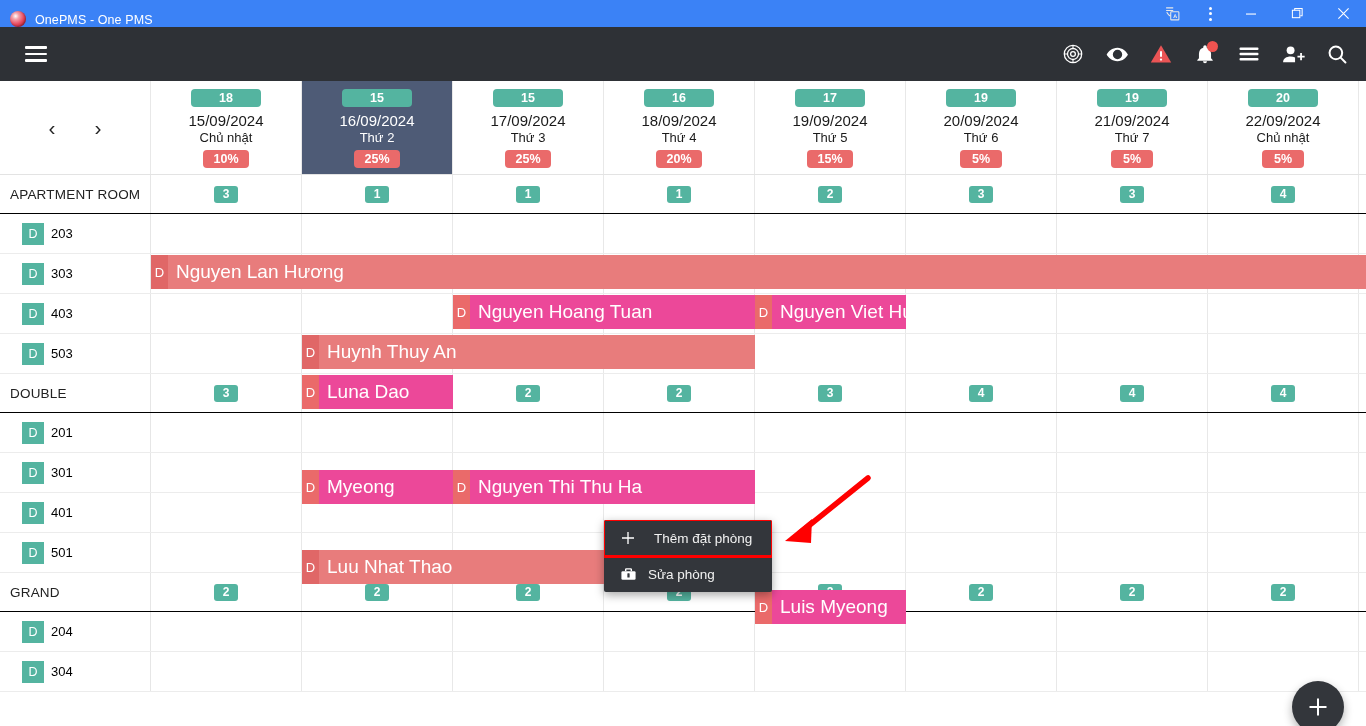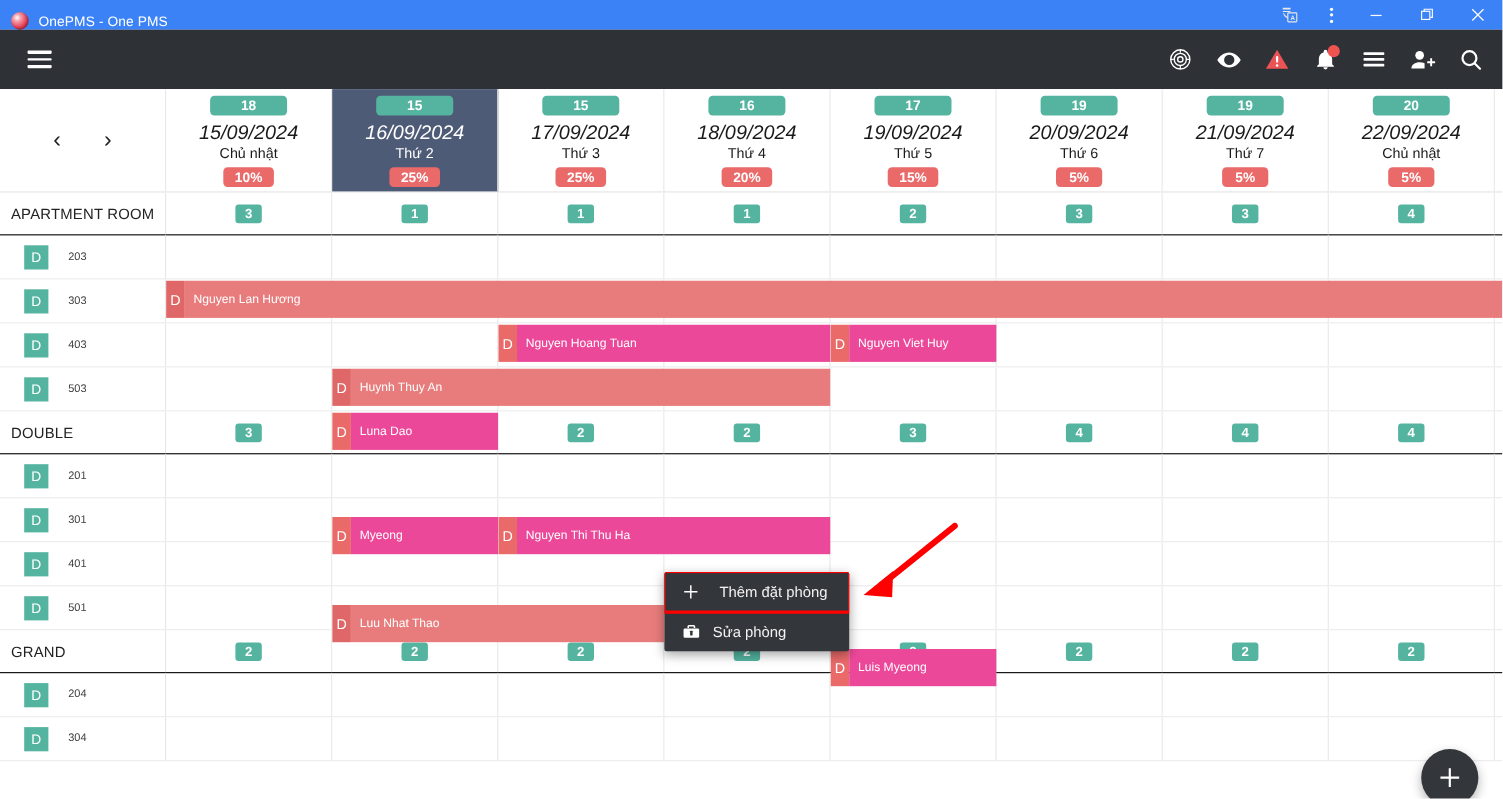--- a/index.html
+++ b/index.html
@@ -69,42 +69,42 @@
   .dh-col.selected { background: #4e5b76; }
   .dh-col.selected .dh-date, .dh-col.selected .dh-day { color: #ffffff; }
   .badge-green {
     background: #54b4a0; color: #fff; font-size: 12.5px; font-weight: bold;
     border-radius: 4px; padding: 2px 28px; line-height: 14px; min-width: 38px; text-align: center;
   }
   .badge-red {
     background: #ea6a6a; color: #fff; font-size: 12.5px; font-weight: bold;
     border-radius: 4px; padding: 2px 10px; line-height: 14px; min-width: 42px; text-align: center;
   }
-  .dh-date { font-size: 18px; color: #1a1a1a; margin-top: 4px; font-style: italic; }
+  .dh-date { font-size: 15px; color: #1a1a1a; margin-top: 4px; }
   .dh-day  { font-size: 13px; color: #1a1a1a; margin-bottom: 4px; text-align: right; }
   .dh-cal {
     width: 44px; flex: 0 0 44px; display: flex; align-items: center; justify-content: center;
     border-right: 1px solid #e8e8e8;
   }
 
   
   .gridwrap { position: relative; height: 578px; overflow: hidden; background: #fff; }
   .grid-row { display: flex; position: relative; }
   .sec-row { height: 39px; border-bottom: 1px solid #000000; }
   .room-row { height: 40px; border-bottom: 1px solid #ececec; }
   .cell-label {
     width: 151px; flex: 0 0 151px; border-right: 1px solid #e6e6e6;
     display: flex; align-items: center; height: 100%;
   }
   .sec-name { font-size: 13.5px; color: #222; padding-left: 10px; letter-spacing: .2px; }
   .room-d {
     width: 22px; height: 22px; background: #54b4a0; color: #fff; font-size: 12.5px;
     display: flex; align-items: center; justify-content: center; margin-left: 22px; flex: 0 0 22px;
   }
-  .room-no { font-size: 10px; color: #404040; margin-left: 18px; }
+  .room-no { font-size: 13px; color: #000000; margin-left: 7px; }
   .cell-day {
     width: 151px; flex: 0 0 151px; border-right: 1px solid #e8e8e8; height: 100%;
     display: flex; align-items: center; justify-content: center;
   }
   .badge-count {
     background: #54b4a0; color: #fff; font-size: 12px; font-weight: bold;
     border-radius: 3px; padding: 2px 8px; line-height: 13px; min-width: 24px; text-align: center;
   }
 
   
@@ -114,21 +114,21 @@
     pointer-events: auto; overflow: hidden;
   }
   .bar .bar-d {
     width: 17px; flex: 0 0 17px; height: 100%; background: #ea6a6a; color: #fff;
     font-size: 13px; display: flex; align-items: center; justify-content: center;
   }
   .bar.teal .bar-body { background: #ec4899; }
   .bar.red  .bar-body { background: #e87c7c; }
   .bar .bar-body {
     flex: 1 1 auto; height: 100%; display: flex; align-items: center;
-    color: #fff; font-size: 11px; padding-left: 8px; white-space: nowrap;
+    color: #fff; font-size: 19px; padding-left: 8px; white-space: nowrap;
   }
   .bar.red .bar-d { background: #e06767; }
 
   
   .ctx-menu {
     position: absolute; left: 604px; top: 345px; width: 168px;
     background: #33363b; border-radius: 2px; box-shadow: 0 3px 10px rgba(0,0,0,.35);
     z-index: 40; overflow: hidden;
   }
   .ctx-item {

